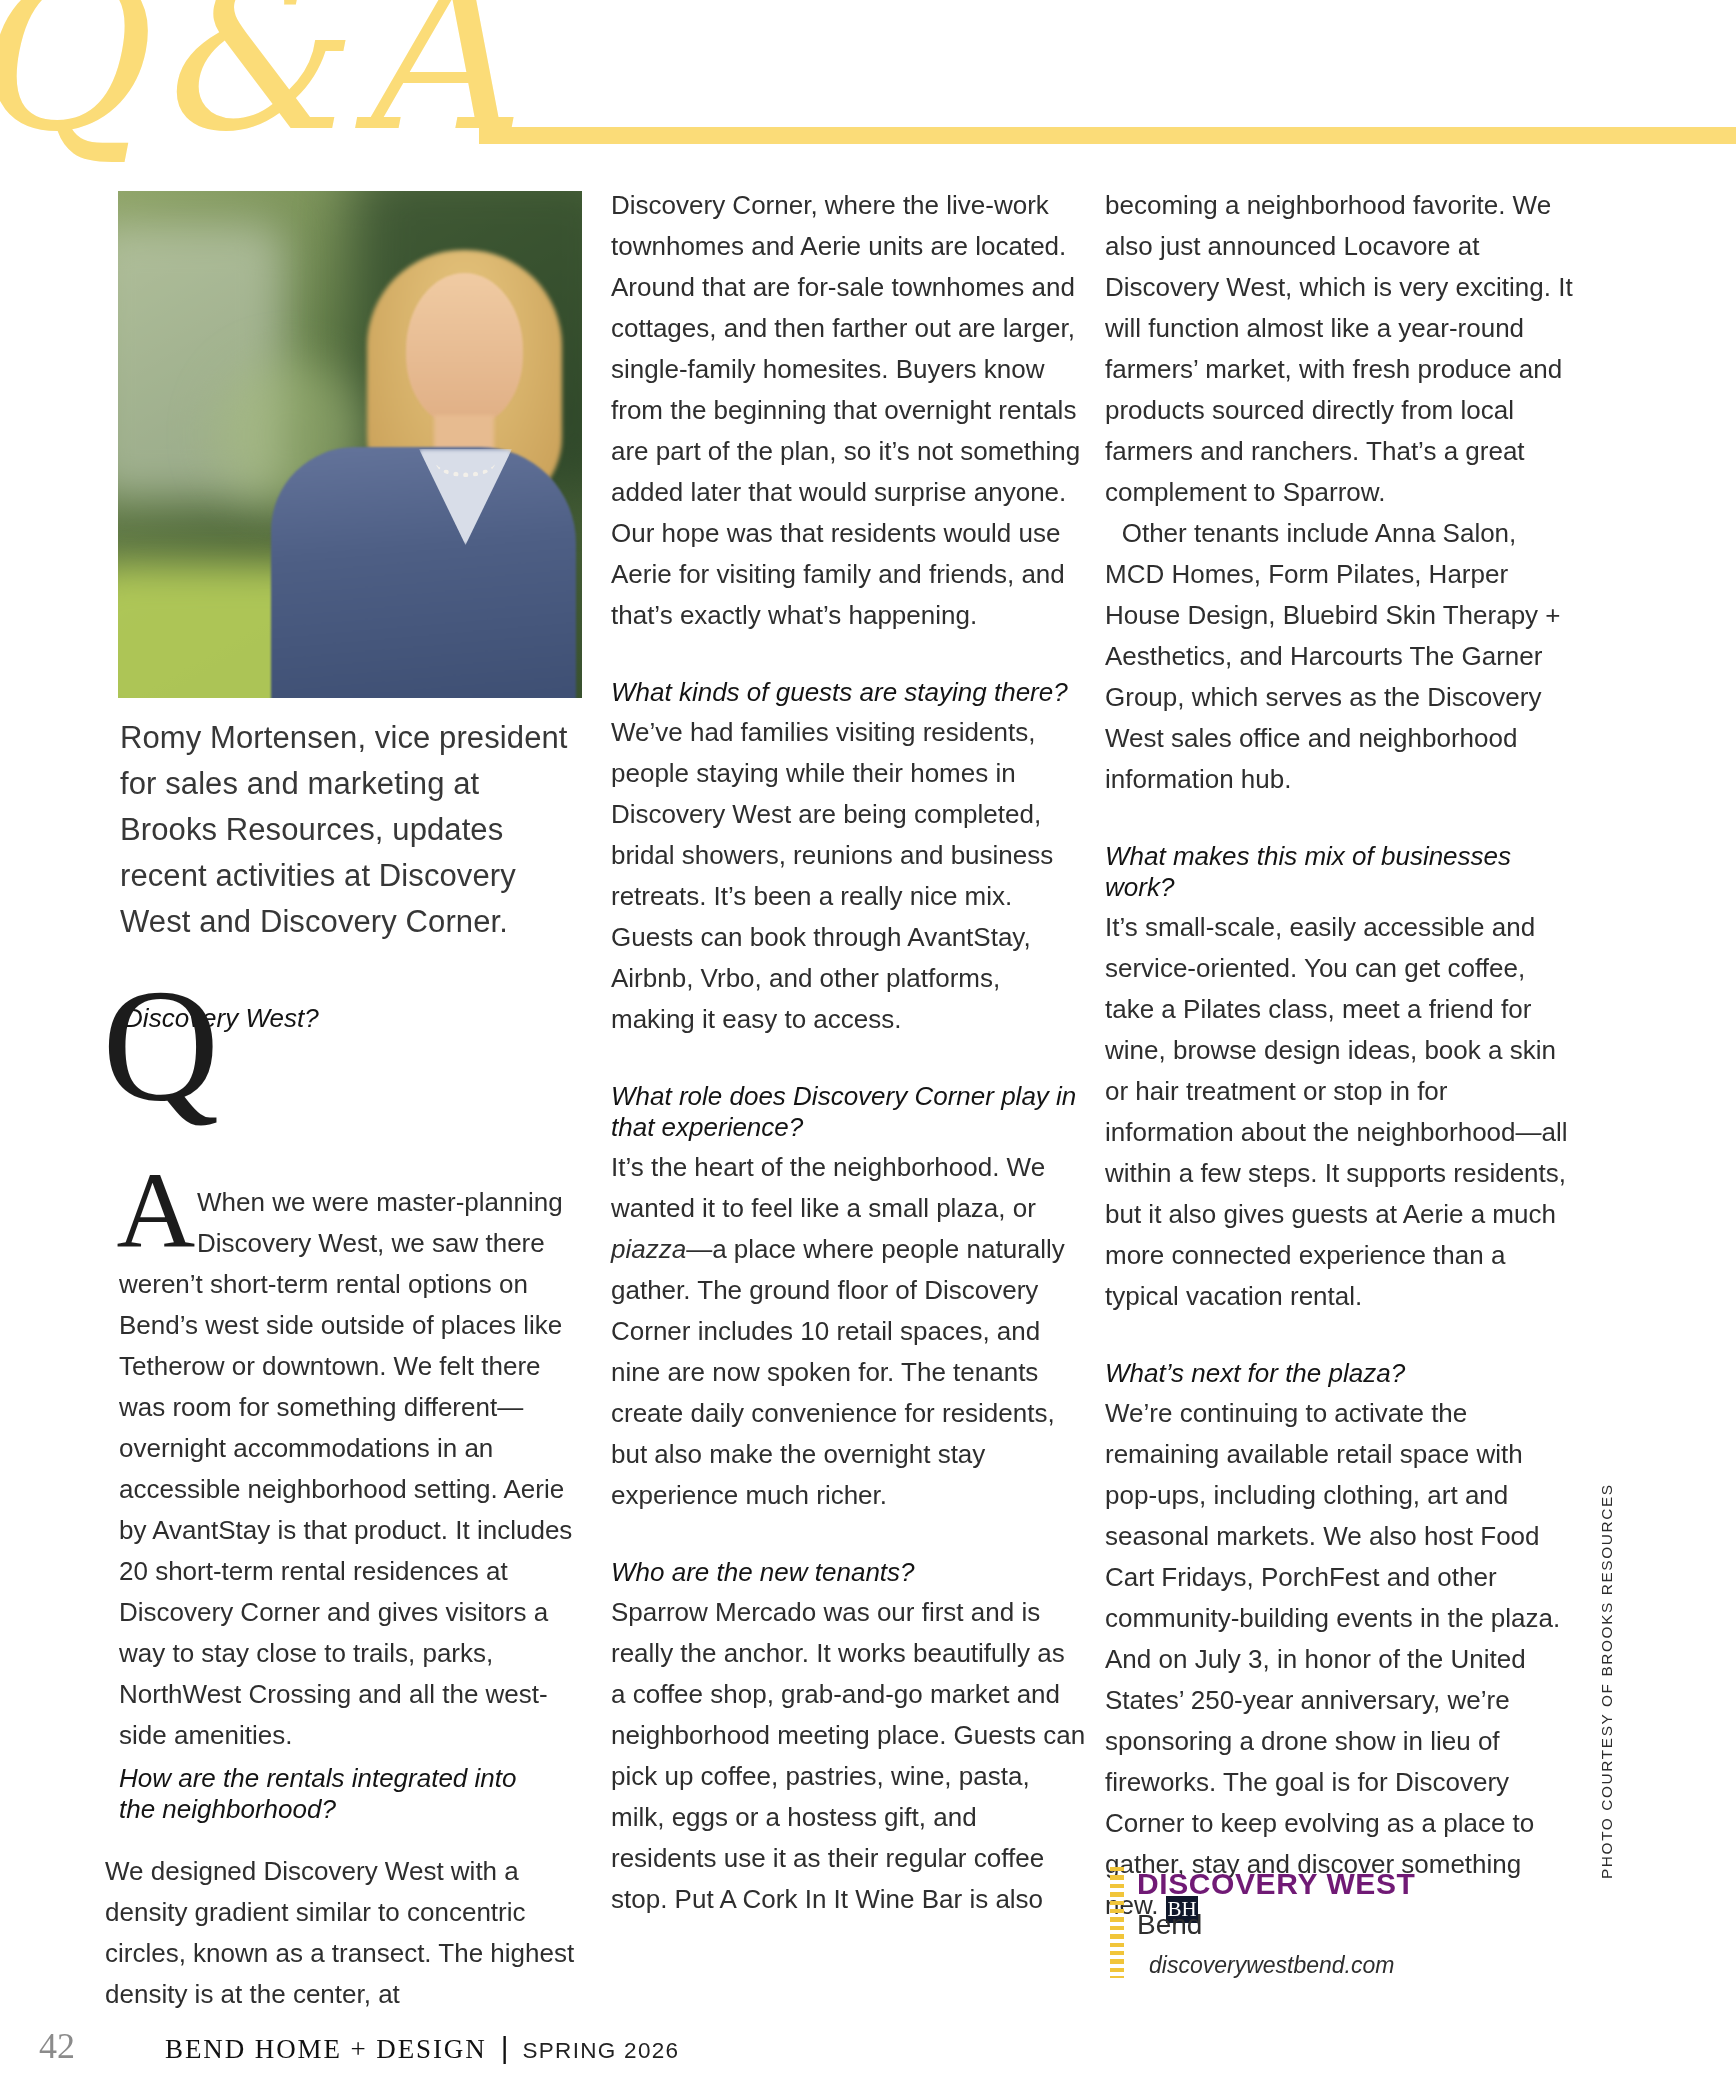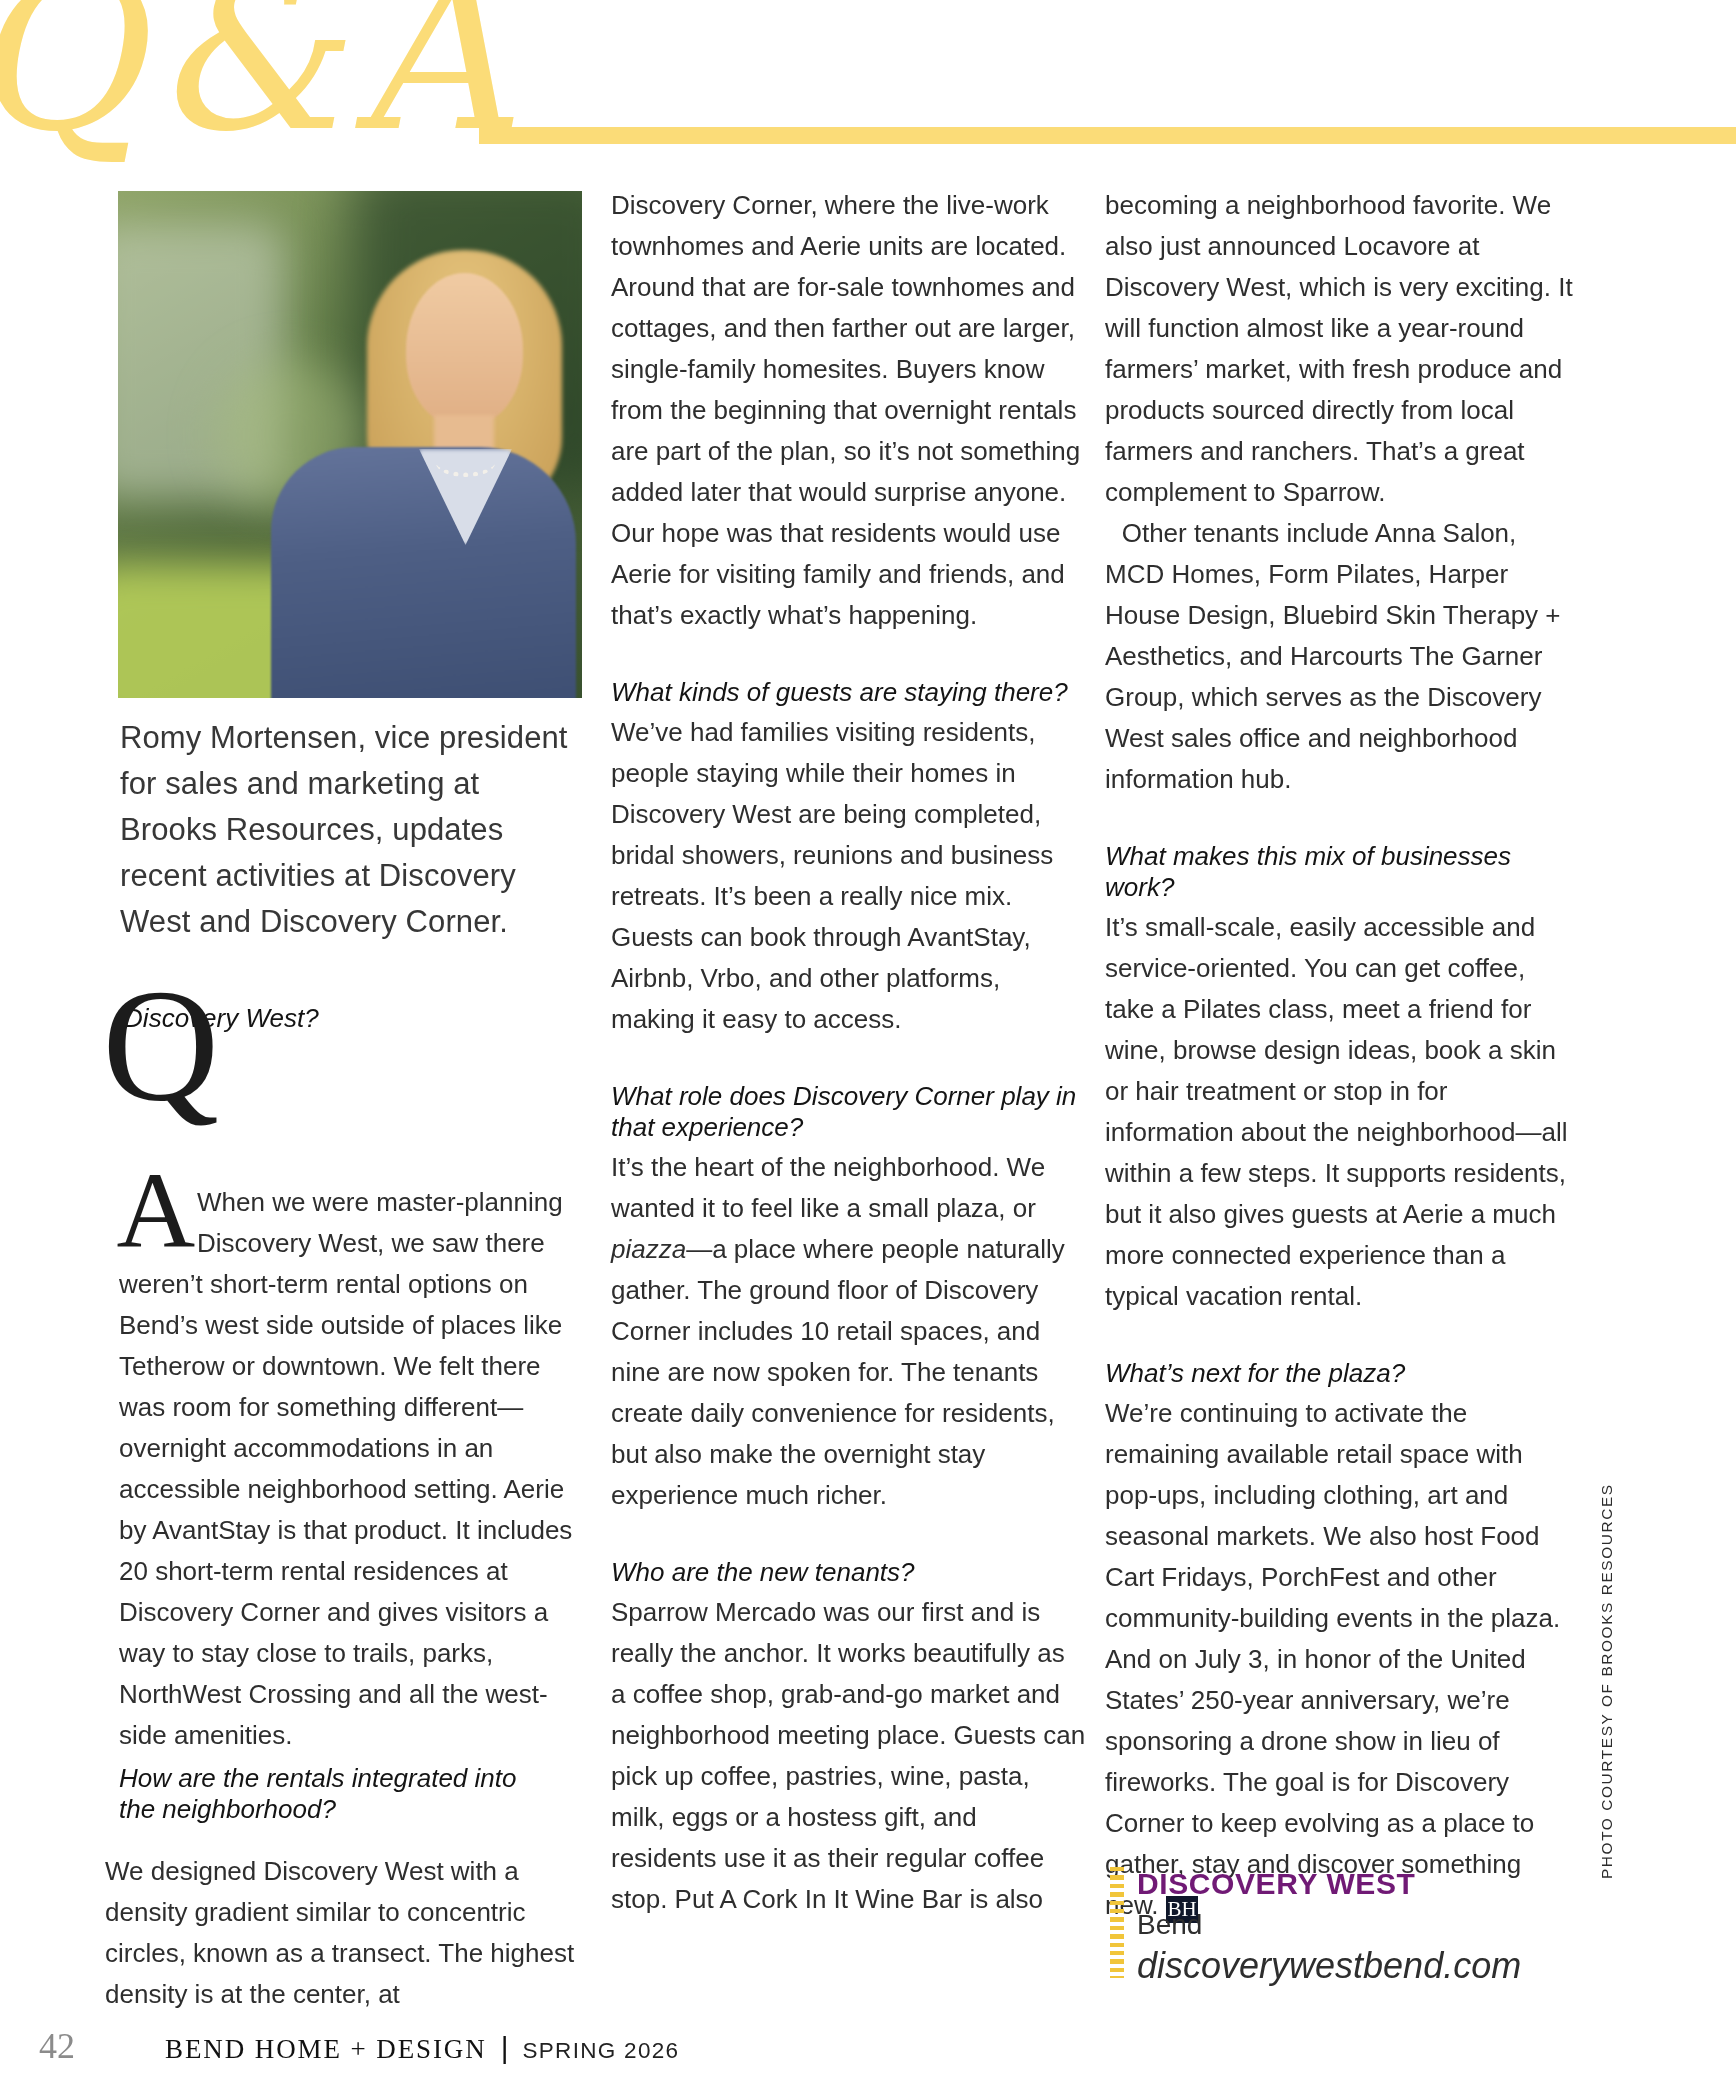--- a/index.html
+++ b/index.html
@@ -69,21 +69,21 @@
     font-size:21px;line-height:27px;text-align:center;margin-left:7.7px;vertical-align:-2.6px;
   }
   
   .infobox{position:absolute;left:1110px;top:1863px;display:flex;gap:13px;}
   .dashes{
     width:14px;height:111px;margin-top:3.9px;flex:0 0 auto;
     background:repeating-linear-gradient(to bottom,#f1c53a 0px,#f1c53a 4.5px,rgba(0,0,0,0) 4.5px,rgba(0,0,0,0) 8.4px);
   }
   .info-name{font-size:30px;font-weight:bold;letter-spacing:0.6px;color:#701a75;line-height:41px;}
   .info-city{font-size:28px;color:#2e2e2e;line-height:41px;}
-  .info-url{font-size:36px;font-style:italic;color:#2e2e2e;line-height:41px;}
+  .info-url{font-size:23px;font-style:italic;color:#2e2e2e;line-height:41px;margin-left:12px;}
   
   .credit{
     position:absolute;left:1598px;top:1577px;height:302px;
     writing-mode:vertical-rl;transform:rotate(180deg);
     font-size:15.4px;letter-spacing:1.6px;color:#2c2c2c;white-space:nowrap;
   }
   
   .footer{position:absolute;left:39px;top:2025px;display:flex;align-items:baseline;}
   .page-num{font-family:"Liberation Serif",serif;font-size:36px;color:#8b8b8b;margin-right:90px;}
   .mag-name{font-family:"Liberation Serif",serif;font-size:27px;letter-spacing:1.9px;color:#111111;}

